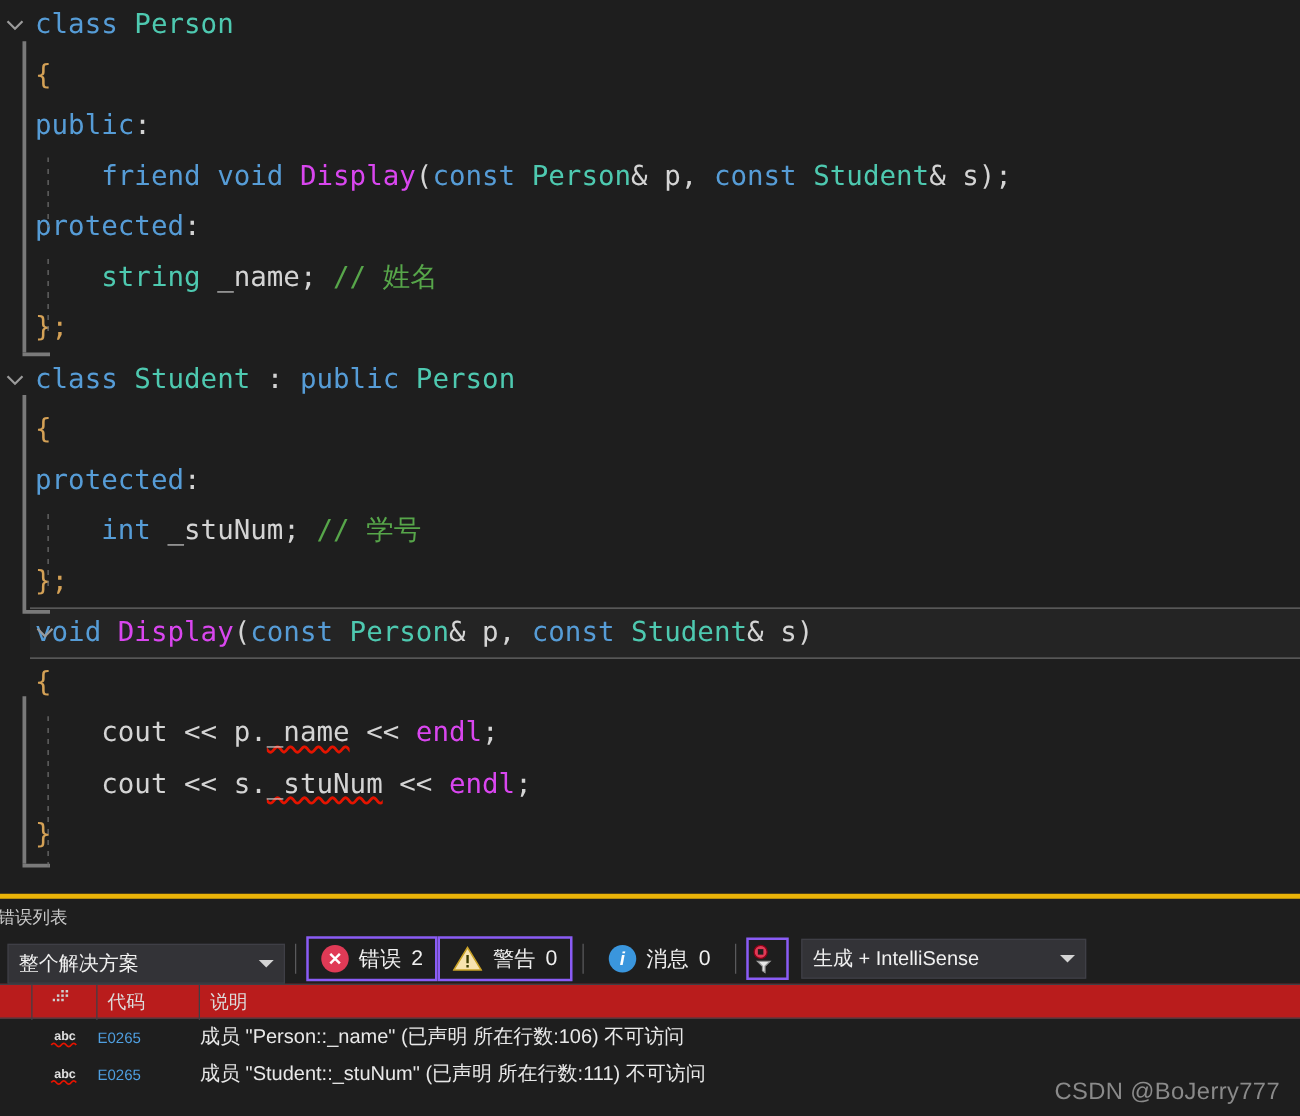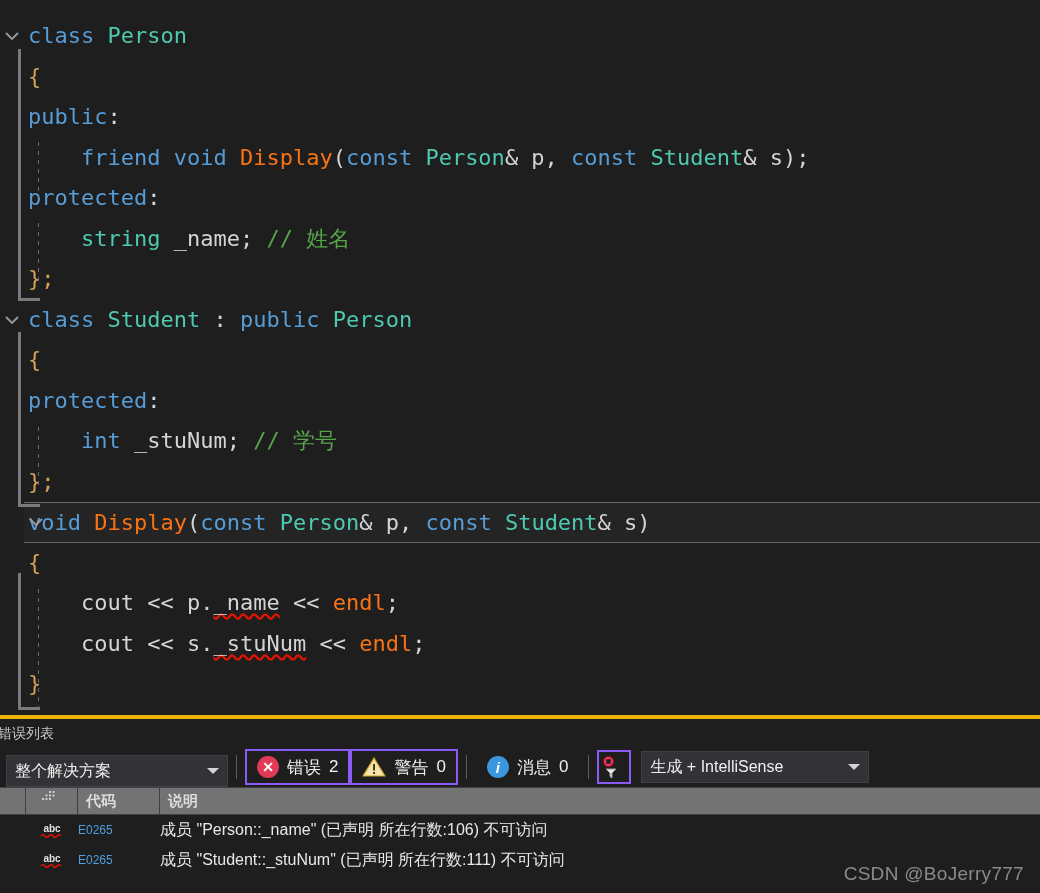--- a/index.html
+++ b/index.html
@@ -7,21 +7,21 @@
     margin: 0; padding: 0;
     width: 1040px; height: 893px;
     background: #1e1e1e;
     font-family: "Liberation Sans", sans-serif;
     overflow: hidden;
   }
   #app { position: relative; width: 1040px; height: 893px; background:#1e1e1e; }
 
   
   .editor {
-    position: absolute; left:0; top:16px; width:1040px; height:715px;
+    position: absolute; left:0; top:0; width:1040px; height:715px;
     background:#1e1e1e;
     font-family: "DejaVu Sans Mono", monospace;
     font-size: 22px;
     overflow: hidden;
   }
   .code-line {
     position: relative;
     height: 40.5px;
     line-height: 40.5px;
     white-space: pre;
@@ -51,21 +51,21 @@
   }
   
   .iguide {
     position:absolute; left: 38px; width:1px; height: 100%;
     background: repeating-linear-gradient(to bottom,#6d6d6d 0 4px, transparent 4px 9px);
   }
 
   
   .kw   { color:#569cd6; }
   .typ  { color:#4ec9b0; }
-  .fn   { color:#f97316; }
+  .fn   { color:#d946ef; }
   .pun  { color:#d4d4d4; }
   .plain{ color:#d4d4d4; }
   .cmt  { color:#57a64a; }
   .brace{ color:#d4a156; }
   .err-underline {
     text-decoration: underline wavy #e51400;
     text-decoration-skip-ink: none;
     text-underline-offset: 3px;
   }
 
@@ -112,22 +112,22 @@
     align-items:center;justify-content:center;background:#1e1e1e;
   }
   .build-select {
     width:228px;height:32px;background:#333337;border:1px solid #3f3f46;
     color:#f0f0f0;font-size:16px;display:flex;align-items:center;
     padding:0 8px;justify-content:space-between;margin-left:10px;
   }
 
   
   .tbl { width:1040px; font-size:15px; color:#e6e6e6; }
-  .thead { display:flex; height:28px; align-items:center; background:#737373;
-           border-top:1px solid #3f3f46; border-bottom:1px solid #3f3f46;font-weight:bold; }
+  .thead { display:flex; height:28px; background:#b91c1c;
+           border-top:1px solid #3f3f46; border-bottom:1px solid #3f3f46; }
   .th { height:28px; line-height:28px; border-right:1px solid #3f3f46;
         padding-left:8px; color:#dcdcdc; font-size:15px; overflow:hidden;}
   .th.c0 { width:26px; padding:0; }
   .th.c1 { width:52px; padding:0; position:relative; }
   .th.c2 { width:82px; }
   .th.c3 { flex:1; border-right:none; }
   .dots-ico { position:absolute; left:16px; top:4px; }
   .trow { display:flex; align-items:center; height:30px;justify-content:center; }
   .td { height:30px; line-height:30px; overflow:hidden; white-space:nowrap; }
   .td.c0 { width:26px; }

